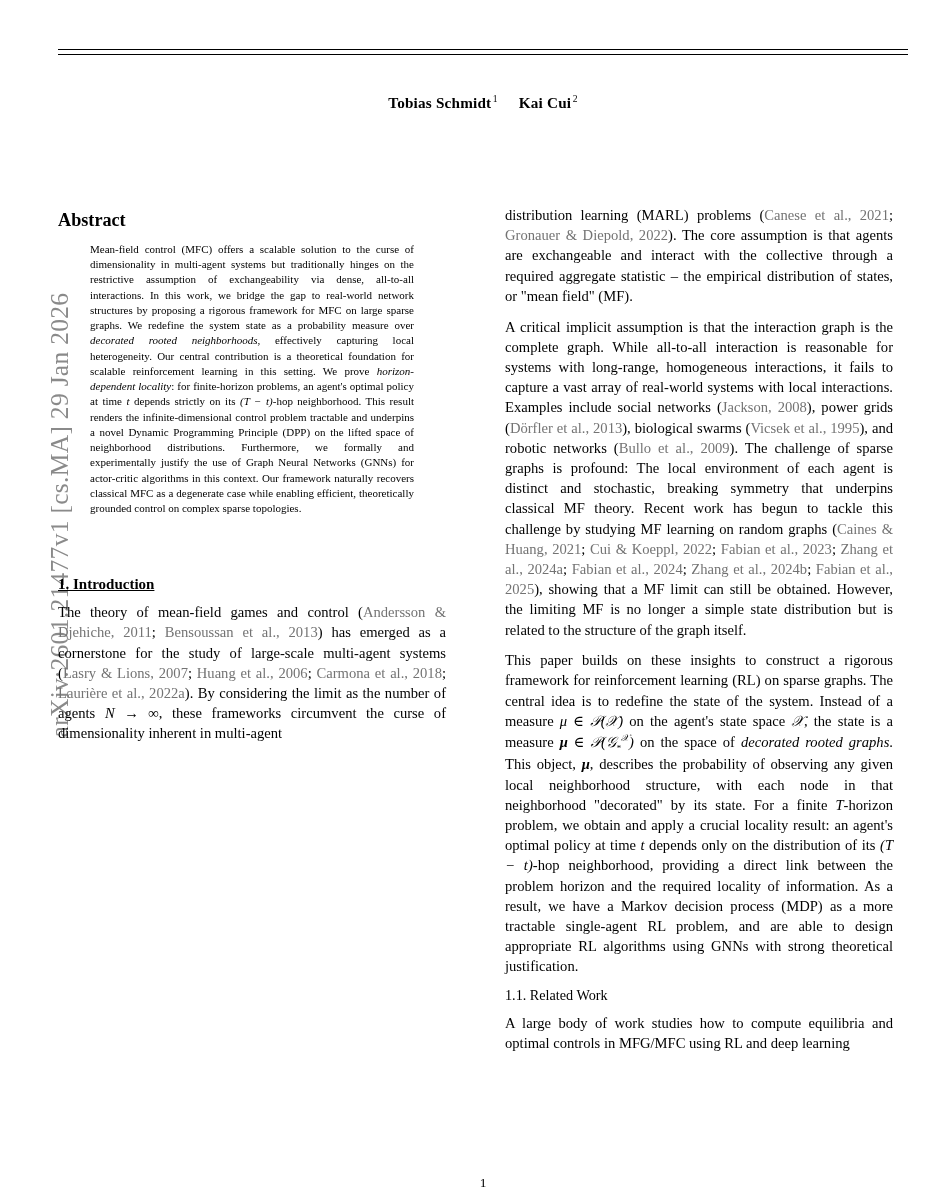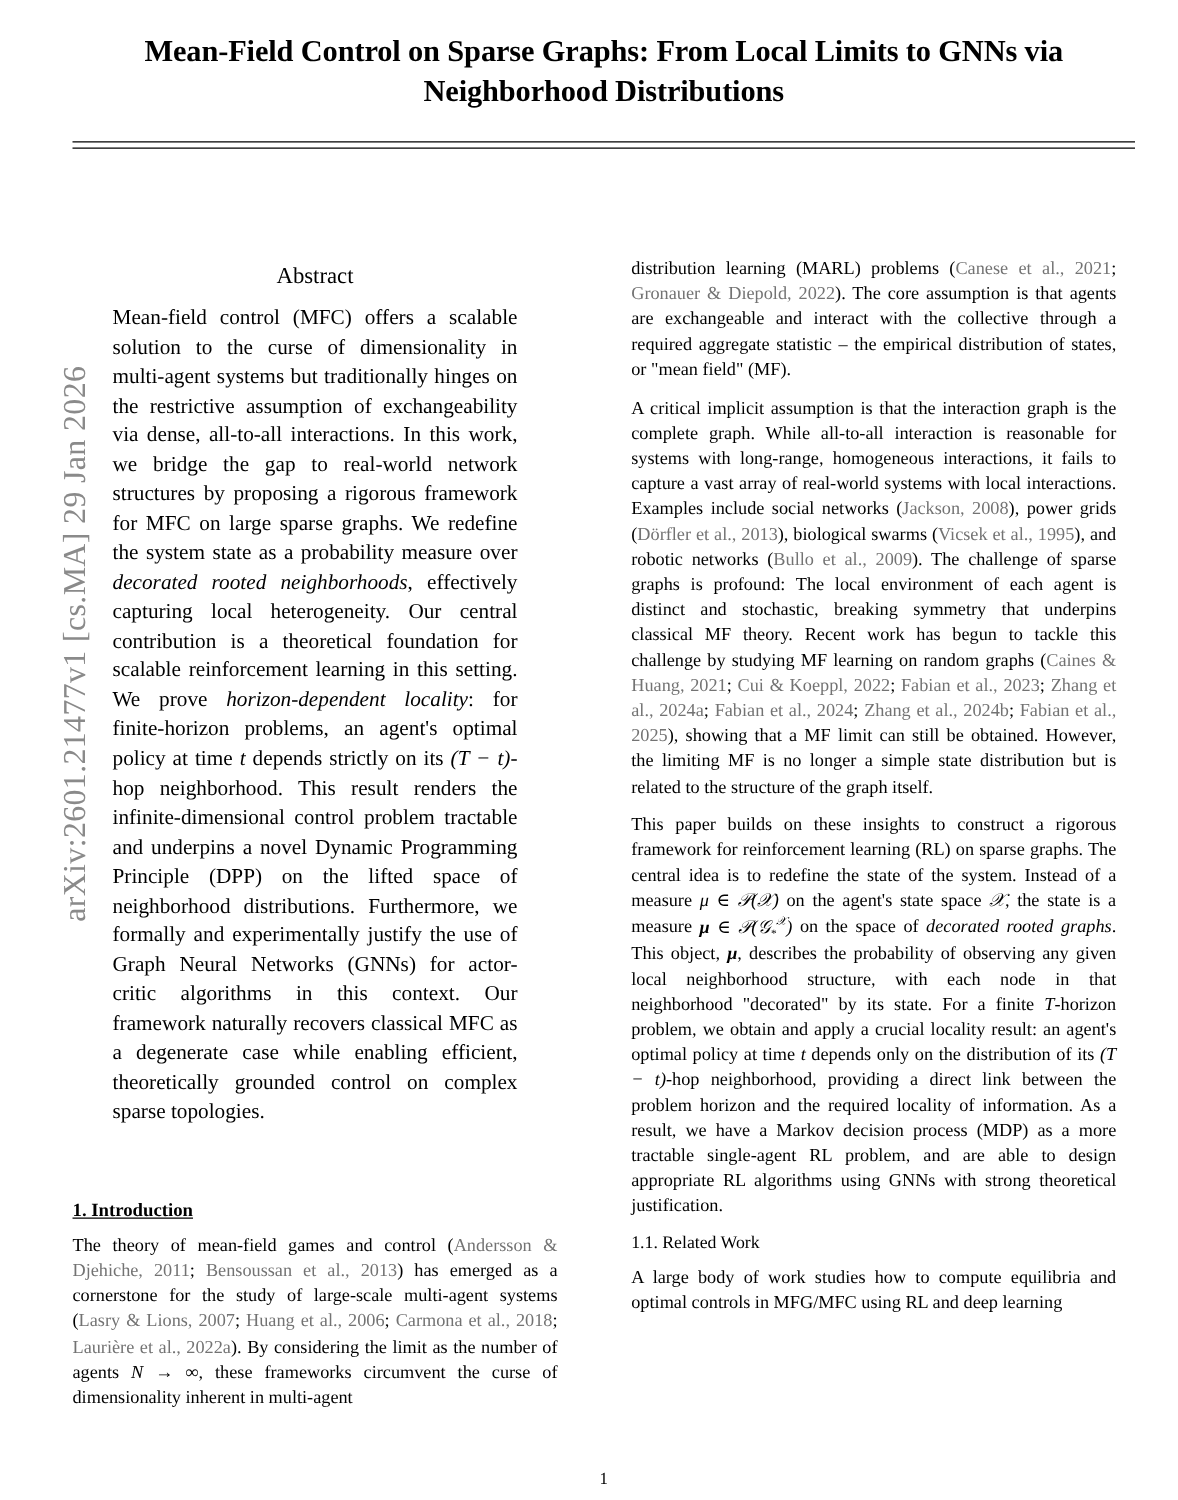--- a/index.html
+++ b/index.html
@@ -87,28 +87,28 @@
   .col {
     position: absolute;
     top: 0;
     width: 388px;
     height: 995px;
   }
   #col-left  { left: 0px; }
   #col-right { left: 447px; }
 
   #abstract-head {
-    text-align: center;
+    text-align: left;
     font-size: 18.2px;
-    font-weight: normal;
+    font-weight: bold;
     margin: 5px 0 11px 0;
   }
   #abstract-body {
     margin: 0 32px 0 32px;
-    font-size: 17px;
+    font-size: 11px;
     line-height: 1.385;
     text-align: justify;
     text-justify: inter-word;
     hyphens: auto;
   }
 
   .sec-head {
     font-size: 15px;
     font-weight: bold;
     margin: 0 0 9px 0;
@@ -148,24 +148,30 @@
   }
 </style>
 </head>
 <body>
 
 <div id="arxiv-stamp">arXiv:2601.21477v1  [cs.MA]  29 Jan 2026</div>
 
 <div id="page">
 
   <div id="title-block">
-    <h1 id="paper-title">Mean-Field Control on Sparse Graphs: From Local Limits to GNNs via Neighborhood Distributions</h1>
     <hr class="rule" id="rule-top">
     <hr class="rule" id="rule-bottom">
 
+    <div id="author-line">
+      <span>
+        <span>Tobias Schmidt</span><span class="aff">1</span>
+      </span><span class="auth-gap"></span><span>
+        <span>Kai Cui</span><span class="aff">2</span>
+      </span>
+    </div>
   </div>
 
   <div id="body-cols">
 
     <div class="col" id="col-left">
 
       <h2 id="abstract-head">Abstract</h2>
 
       <div id="abstract-body">
         <span>Mean-field control (MFC) offers a scalable solution to the curse of dimensionality in multi-agent systems but traditionally hinges on the restrictive assumption of exchangeability via dense, all-to-all interactions. In this work, we bridge the gap to real-world network structures by proposing a rigorous framework for MFC on large sparse graphs. We redefine the system state as a probability measure over </span><span class="it">decorated rooted neighborhoods</span><span>, effectively capturing local heterogeneity. Our central contribution is a theoretical foundation for scalable reinforcement learning in this setting. We prove </span><span class="it">horizon-dependent locality</span><span>: for finite-horizon problems, an agent's optimal policy at time </span><span class="mth">t</span><span> depends strictly on its </span><span class="mth">(T − t)</span><span>-hop neighborhood. This result renders the infinite-dimensional control problem tractable and underpins a novel Dynamic Programming Principle (DPP) on the lifted space of neighborhood distributions. Furthermore, we formally and experimentally justify the use of Graph Neural Networks (GNNs) for actor-critic algorithms in this context. Our framework naturally recovers classical MFC as a degenerate case while enabling efficient, theoretically grounded control on complex sparse topologies.</span>

